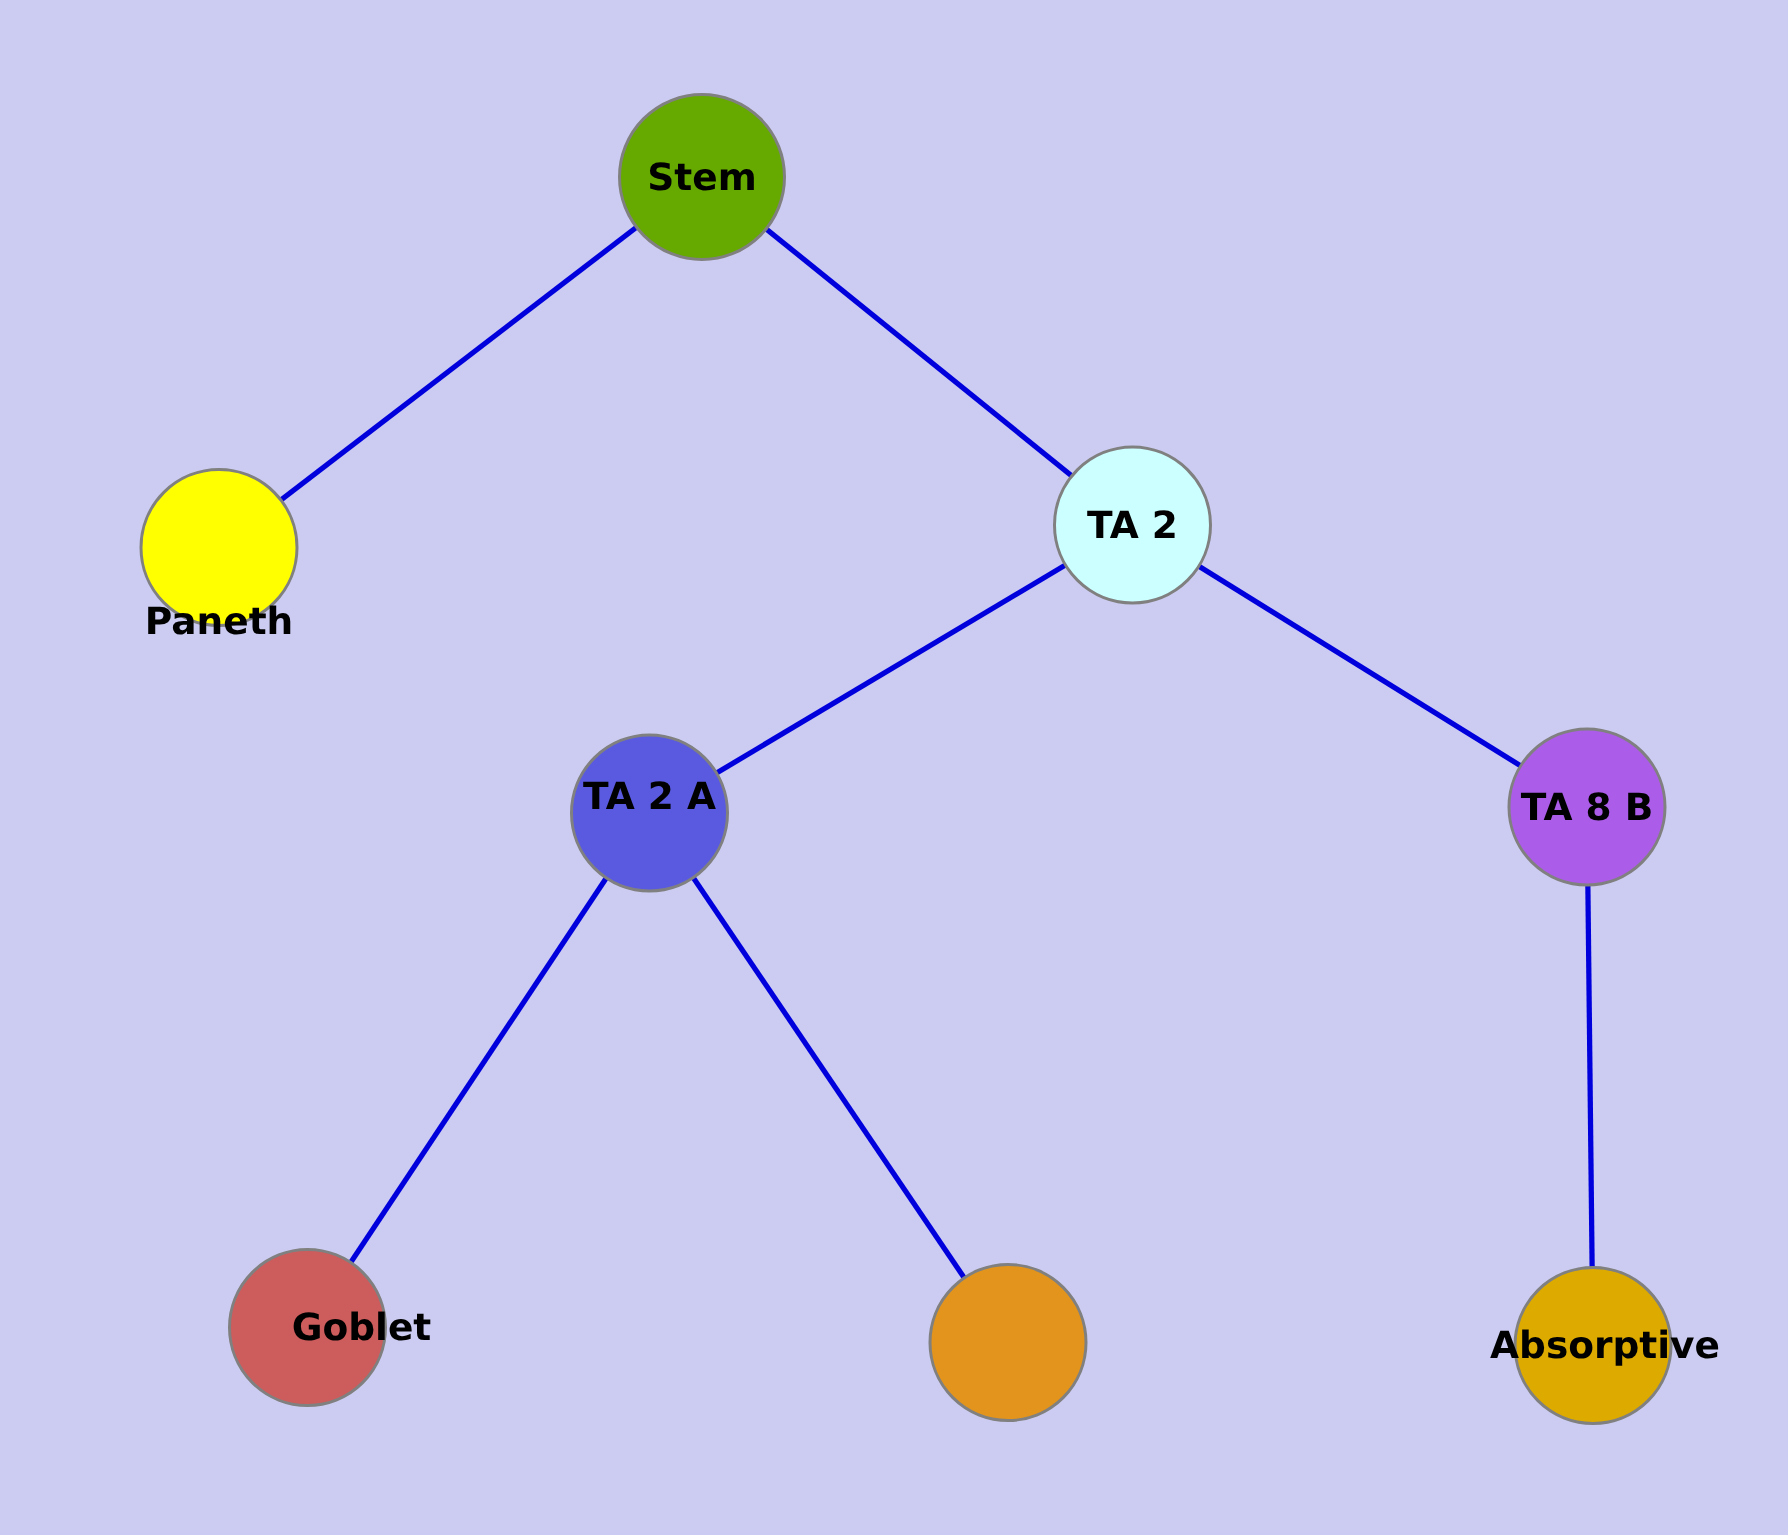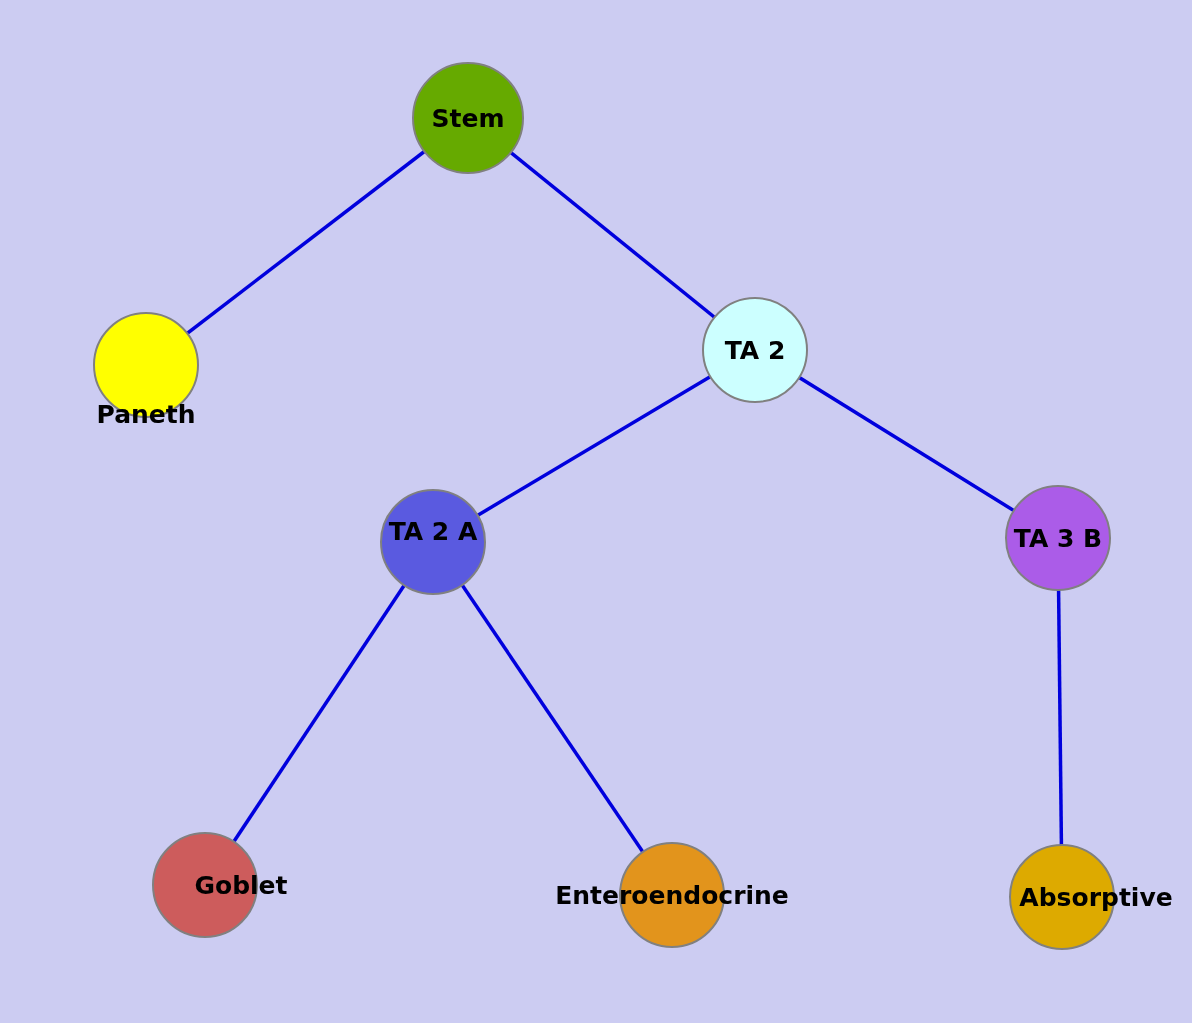--- a/index.html
+++ b/index.html
@@ -46,17 +46,16 @@
       <circle cx="433" cy="542" r="52" fill="#5a5ae0" stroke="#808080" stroke-width="2"></circle>
       <circle cx="1058" cy="538" r="52" fill="#ab5ce8" stroke="#808080" stroke-width="2"></circle>
       <circle cx="205" cy="885" r="52" fill="#cd5c5c" stroke="#808080" stroke-width="2"></circle>
       <circle cx="672" cy="895" r="52" fill="#e2941c" stroke="#808080" stroke-width="2"></circle>
       <circle cx="1062" cy="897" r="52" fill="#ddaa00" stroke="#808080" stroke-width="2"></circle>
     </svg>
     <div class="node-label" style="left: 468px; top: 118px;">Stem</div>
     <div class="node-label" style="left: 146px; top: 386px; margin-top: 28px;">Paneth</div>
     <div class="node-label" style="left: 755px; top: 350px;">TA 2</div>
     <div class="node-label" style="left: 433px; top: 520px; margin-top: 11px;">TA 2 A</div>
-    <div class="node-label" style="left: 1058px; top: 538px;">TA 3 B</div>
+    <div class="node-label" style="left: 1058px; top: 538px;">TA 8 B</div>
     <div class="node-label" style="left: 205px; top: 885px; margin-left: 36px;">Goblet</div>
-    <div class="node-label" style="left: 672px; top: 895px;">Enteroendocrine</div>
-    <div class="node-label" style="left: 1096px; top: 897px;">Absorptive</div>
+    <div class="node-label" style="left: 1070px; top: 897px;">Absorptive</div>
   </div>
 
 </body></html>

